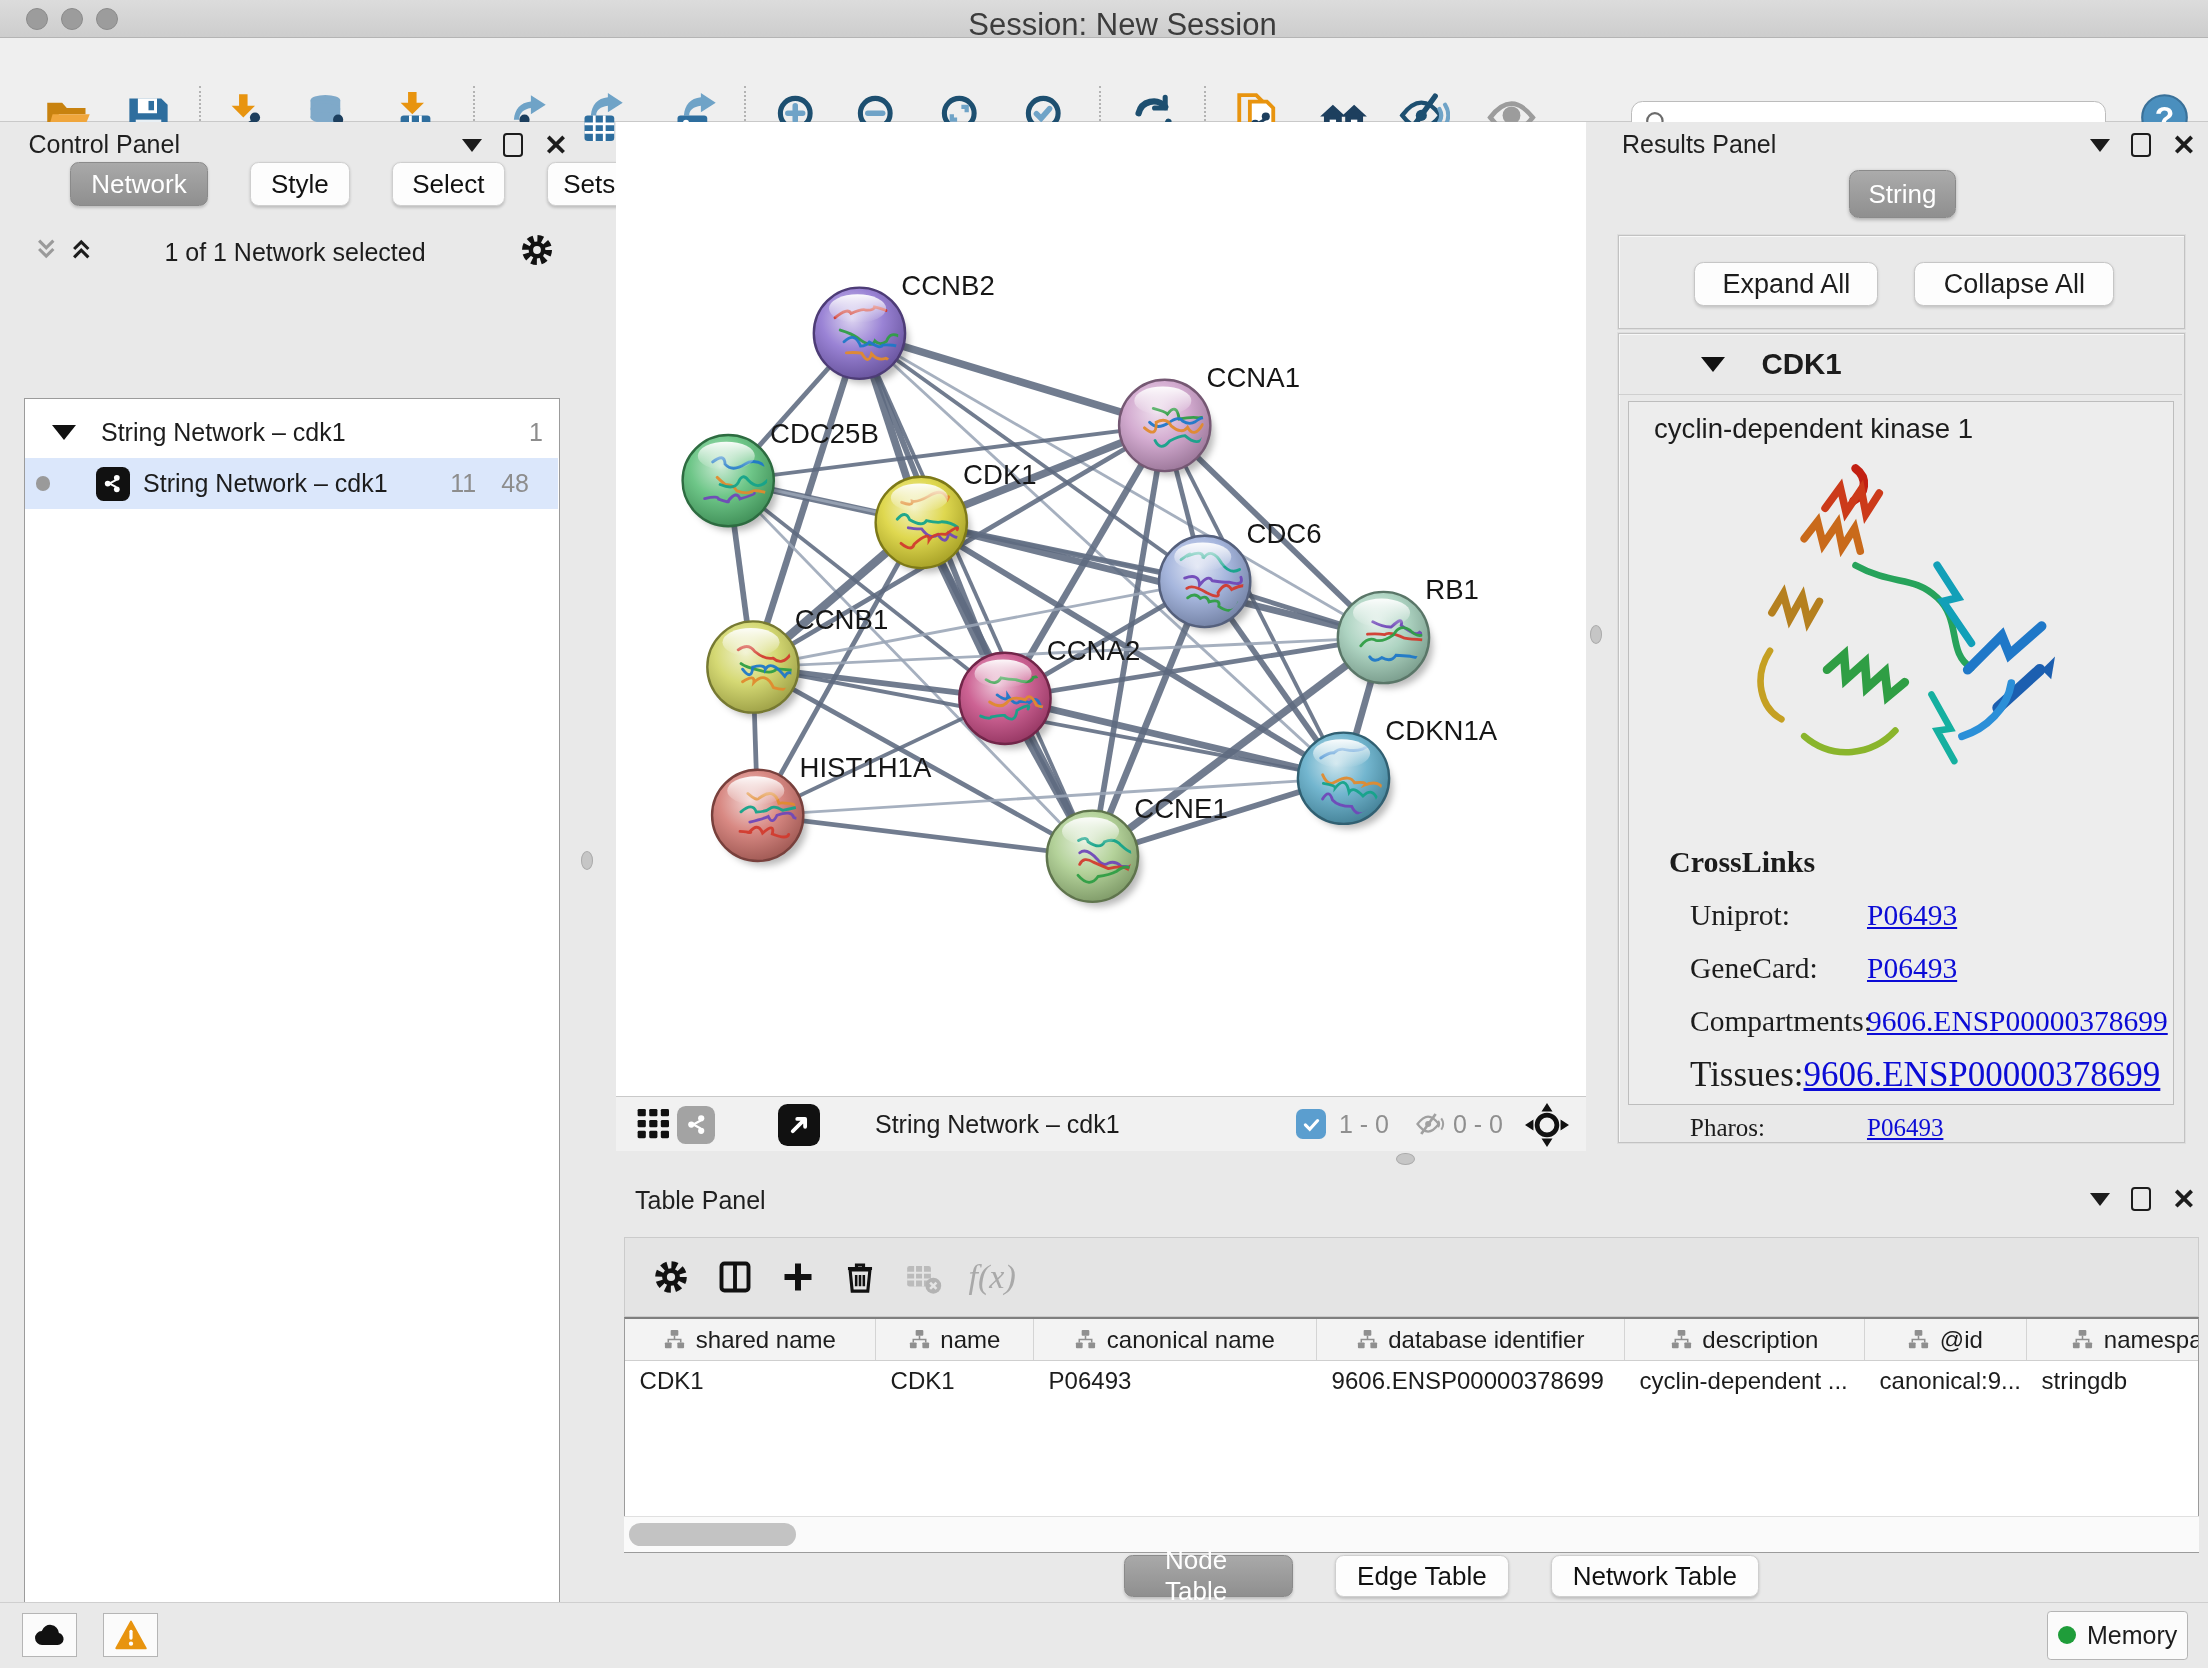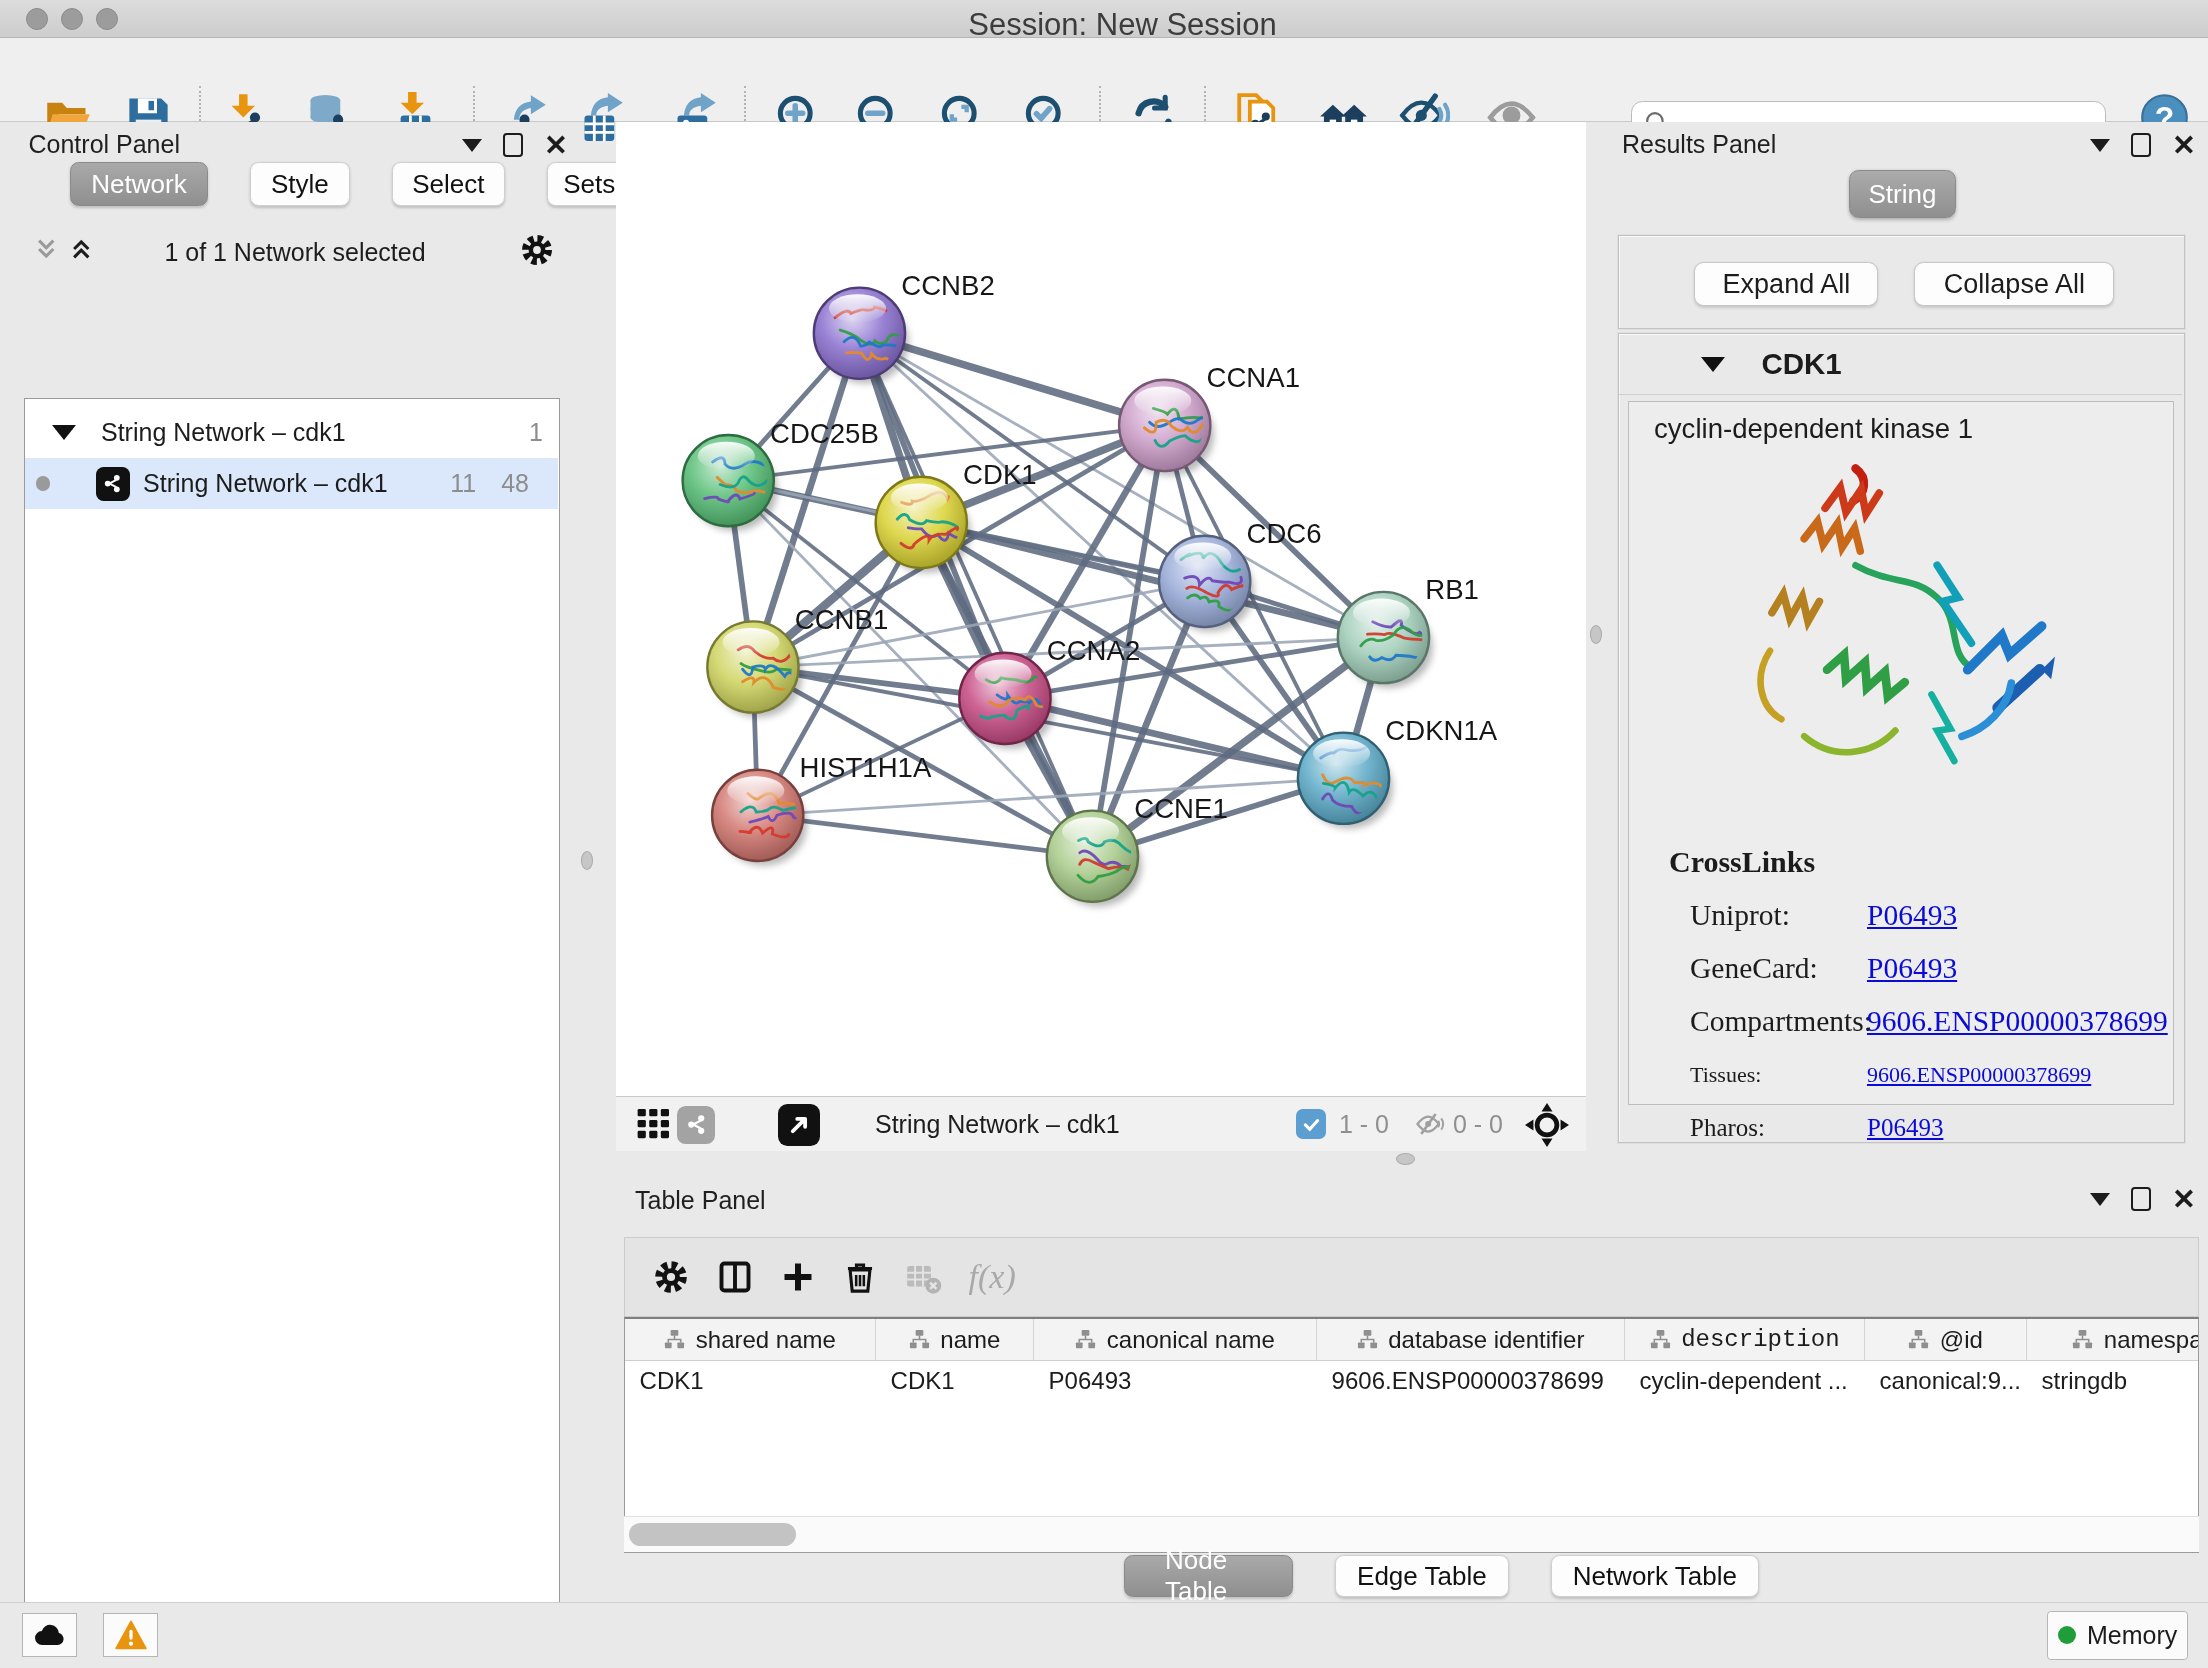--- a/index.html
+++ b/index.html
@@ -714,21 +714,21 @@
             <a class="xlink">P06493</a>
           </div>
           <div class="serif" style="display: flex; height: 53px; align-items: center; font-size: 29.5px;">
             <div style="width: 177px;">GeneCard:</div>
             <a class="xlink">P06493</a>
           </div>
           <div class="serif" style="display: flex; height: 53px; align-items: center; font-size: 29.5px;">
             <div style="width: 177px;">Compartments:</div>
             <a class="xlink">9606.ENSP00000378699</a>
           </div>
-          <div class="serif" style="display: flex; height: 53px; align-items: center; font-size: 22px;">
+          <div class="serif" style="display: flex; height: 53px; align-items: center; font-size: 35px;">
             <div style="width: 177px;">Tissues:</div>
             <a class="xlink">9606.ENSP00000378699</a>
           </div>
           <div class="serif" style="display: flex; height: 53px; align-items: center; font-size: 25px;">
             <div style="width: 177px;">Pharos:</div>
             <a class="xlink">P06493</a>
           </div>
         </div>
     </div>
   </div>
@@ -800,21 +800,21 @@
         </div>
         <div class="th" style="width: 308px;">
           <svg width="23" height="23" viewBox="0 0 24 24">
             <rect x="8" y="2" width="8" height="6" rx="1" fill="#8f8f8f"></rect>
             <rect x="2" y="15" width="7" height="6" rx="1" fill="#8f8f8f"></rect>
             <rect x="15" y="15" width="7" height="6" rx="1" fill="#8f8f8f"></rect>
             <path d="M12 8v4M5.5 15v-3h13v3" stroke="#8f8f8f" stroke-width="1.6" fill="none"></path>
           </svg>
           <span>database identifier</span>
         </div>
-        <div class="th" style="width: 240px; font-family: Liberation Mono, monospace;">
+        <div class="th" style="width: 240px;">
           <svg width="23" height="23" viewBox="0 0 24 24">
             <rect x="8" y="2" width="8" height="6" rx="1" fill="#8f8f8f"></rect>
             <rect x="2" y="15" width="7" height="6" rx="1" fill="#8f8f8f"></rect>
             <rect x="15" y="15" width="7" height="6" rx="1" fill="#8f8f8f"></rect>
             <path d="M12 8v4M5.5 15v-3h13v3" stroke="#8f8f8f" stroke-width="1.6" fill="none"></path>
           </svg>
           <span>description</span>
         </div>
         <div class="th" style="width: 162px;">
           <svg width="23" height="23" viewBox="0 0 24 24">

